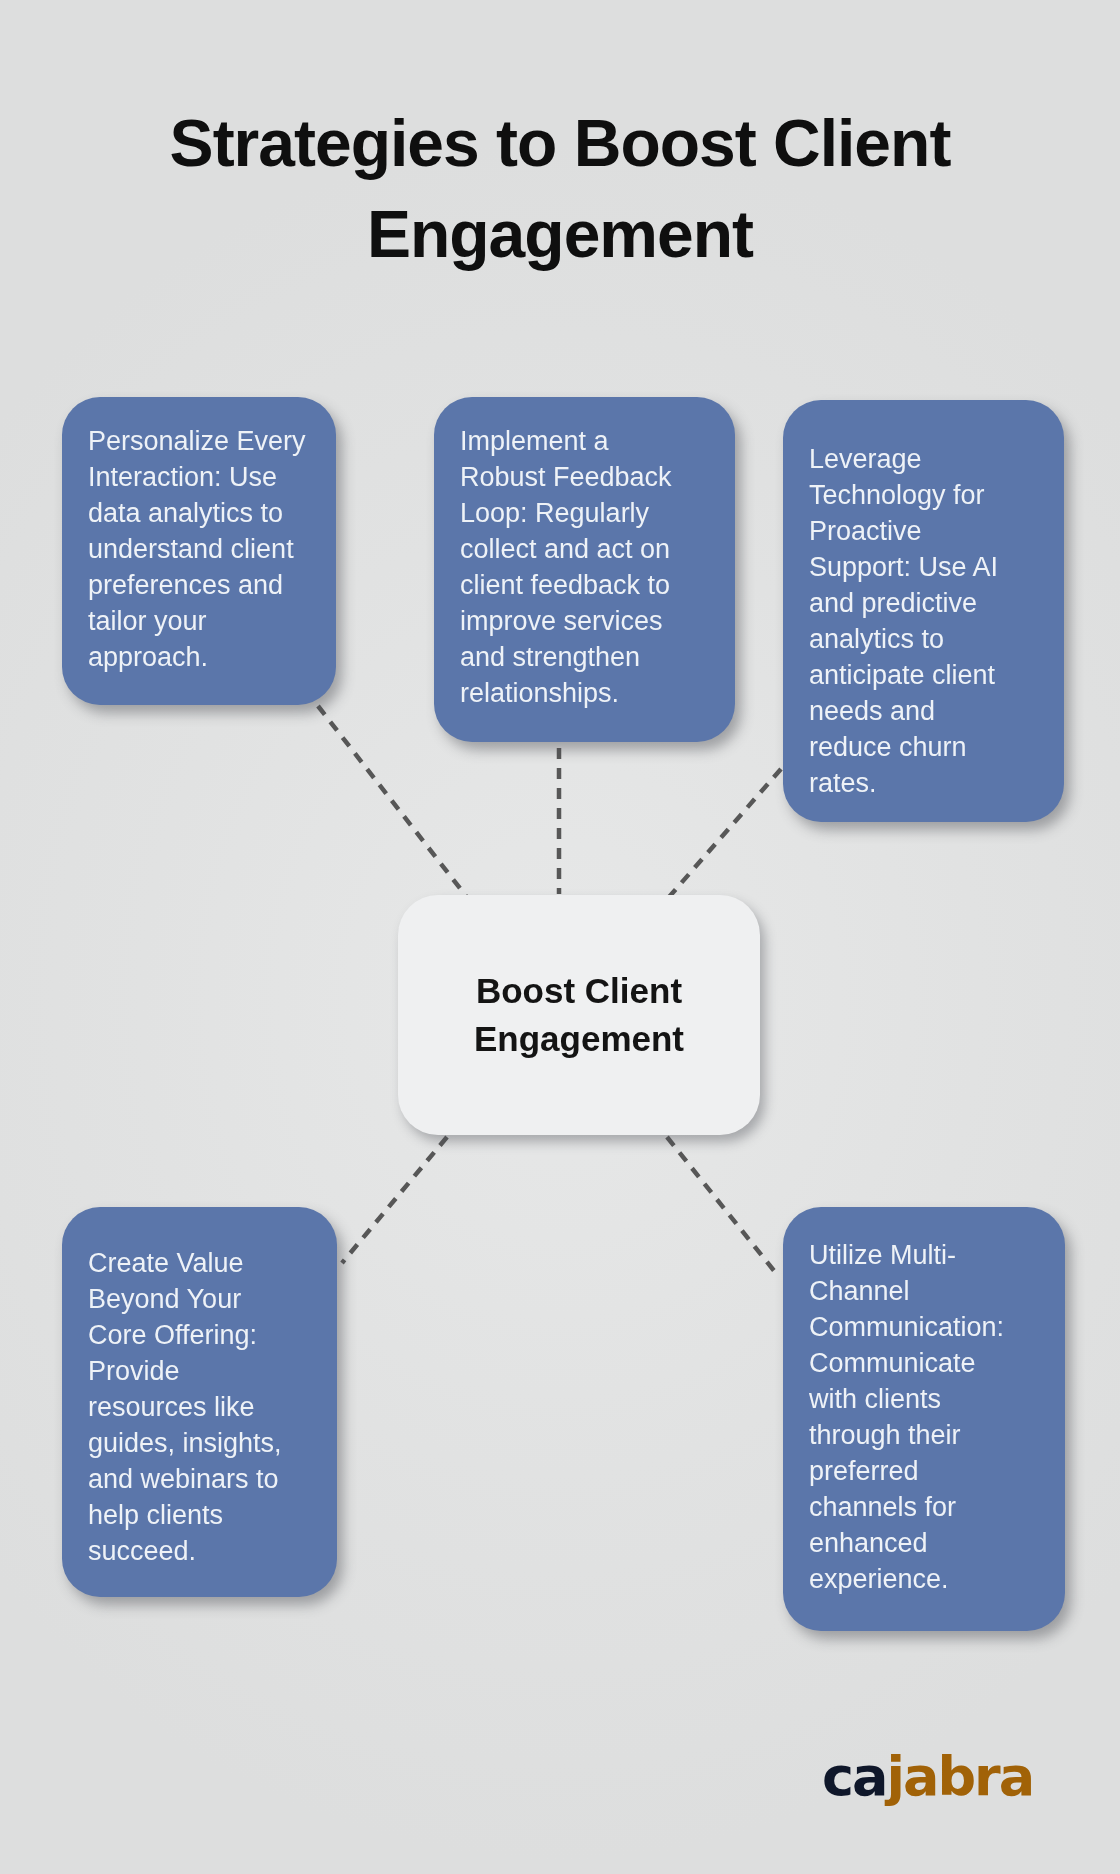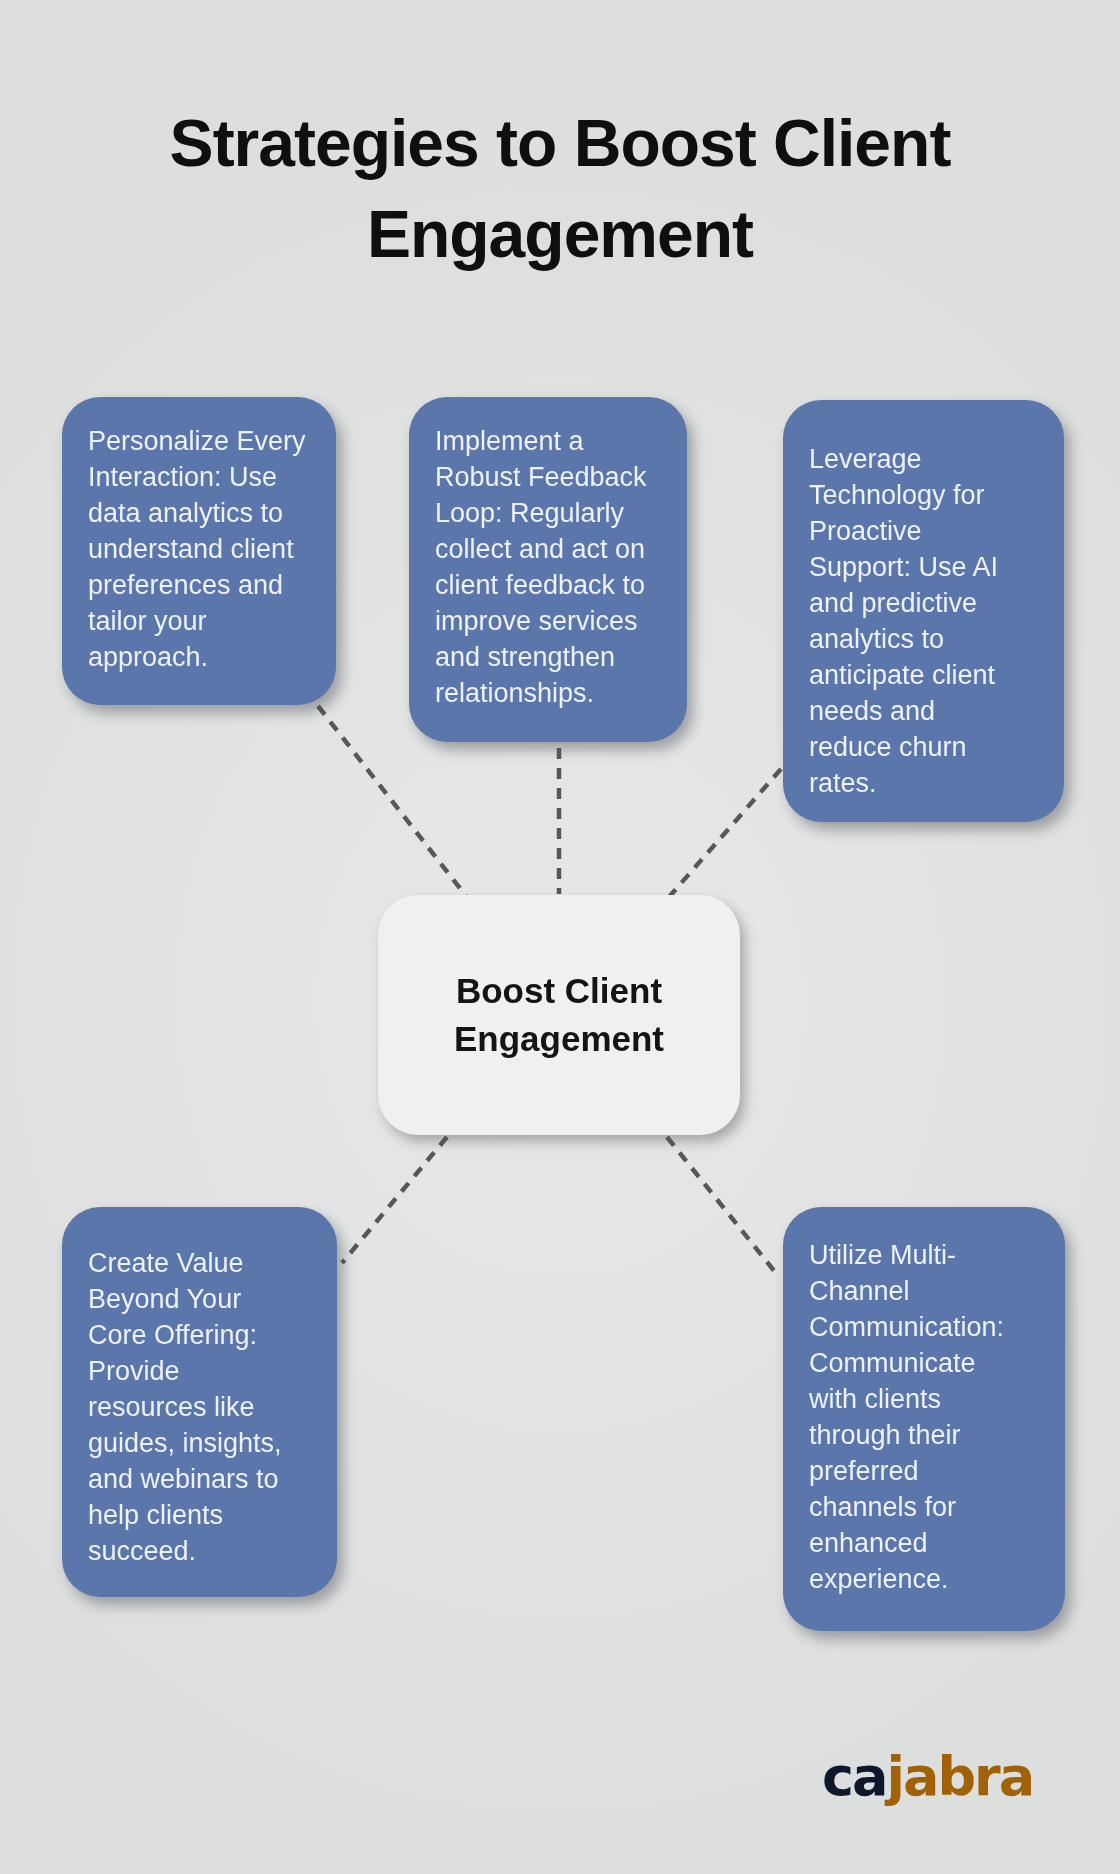--- a/index.html
+++ b/index.html
@@ -42,21 +42,21 @@
     background: #5b76aa;
     border-radius: 38px;
     color: #eef2f7;
     font-size: 27px;
     line-height: 36px;
     padding: 26px 20px 24px 26px;
     white-space: pre-line;
     box-shadow: 6px 8px 13px rgba(75, 78, 84, 0.45);
   }
   #card-1 { left: 62px;  top: 397px;  width: 274px; height: 308px; }
-  #card-2 { left: 409px; top: 397px;  width: 278px; height: 345px; }
+  #card-2 { left: 434px; top: 397px;  width: 301px; height: 345px; }
   #card-3 { left: 783px; top: 400px;  width: 281px; height: 422px; padding-top: 41px; }
   #card-4 { left: 62px;  top: 1207px; width: 275px; height: 390px; padding-top: 38px; }
   #card-5 { left: 783px; top: 1207px; width: 282px; height: 424px; padding-top: 30px; }
 
   .center-node {
     position: absolute;
     left: 378px; top: 895px;
     width: 362px; height: 240px;
     background: #eff0f1;
     border-radius: 40px;
@@ -140,18 +140,18 @@
 Channel
 Communication:
 Communicate
 with clients
 through their
 preferred
 channels for
 enhanced
 experience.</div>
 
-<div class="center-node" style="background: rgb(239, 240, 241);">Boost Client
+<div class="center-node" style="background: rgb(239, 240, 241); margin-left: 20px;">Boost Client
 Engagement</div>
 
 <div class="logo">
   <span style="color: #0f172a; margin-top: 8px;">ca</span><span style="color: #a16207;">jab</span><span style="color: #a16207;">ra</span>
 </div>
 
 </body></html>

